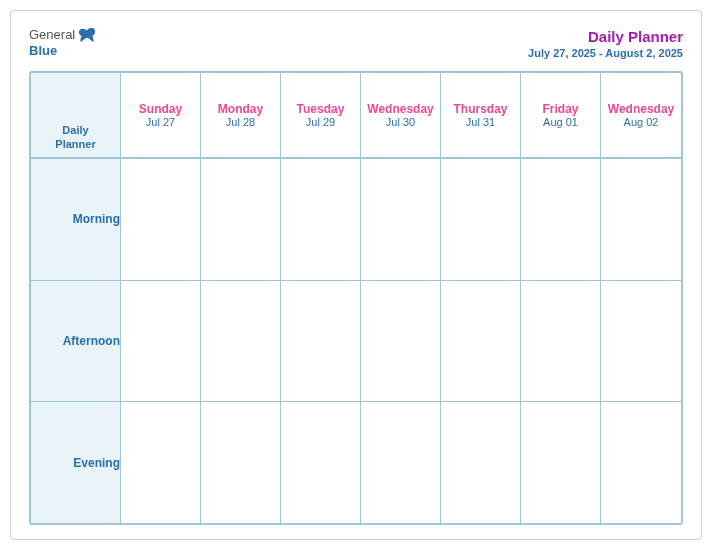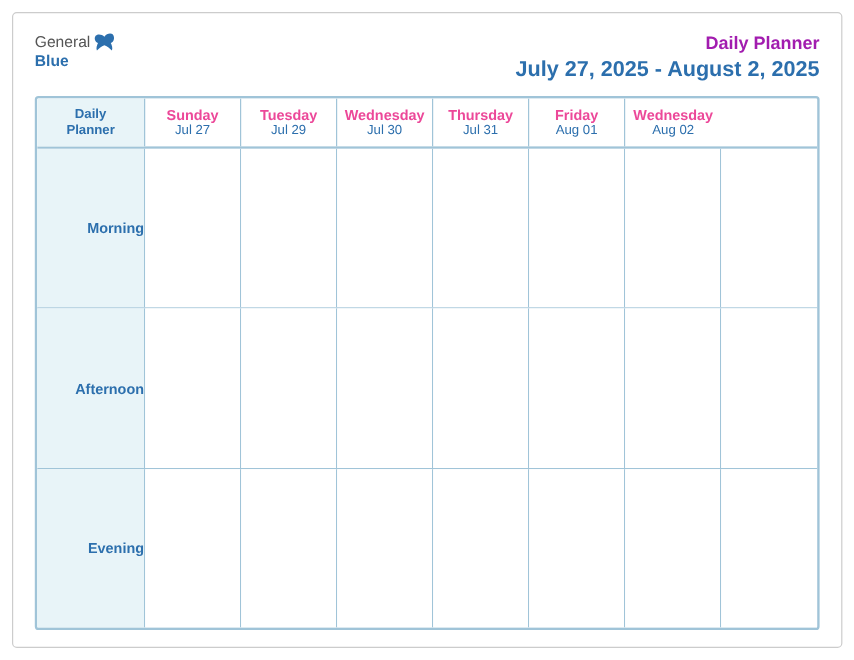--- a/index.html
+++ b/index.html
@@ -58,21 +58,21 @@
     .title-block {
       text-align: right;
     }
     .title-main {
       font-size: 15px;
       color: #a21caf;
       font-weight: bold;
       line-height: 1.3;
     }
     .title-date {
-      font-size: 18px;
+      font-size: 11px;
       color: #2c6fad;
       font-weight: bold;
     }
     .calendar {
       flex: 1;
       border: 2px solid #a0c4d8;
       border-radius: 3px;
       display: flex;
       flex-direction: column;
       overflow: hidden;
@@ -106,20 +106,21 @@
     .day-date {
       font-size: 11px;
       color: #2c6fad;
     }
     .daily-planner-header {
       font-size: 11px;
       font-weight: bold;
       color: #2c6fad;
       text-align: center;
       line-height: 1.3;
+      margin-top: 44px;
     }
     .cal-body {
       flex: 1;
       display: flex;
       flex-direction: column;
     }
     .cal-row {
       flex: 1;
       display: grid;
       grid-template-columns: 90px repeat(7, 1fr);
@@ -174,20 +175,24 @@
   <div class="calendar">
     <div class="cal-header-row">
       <div class="cal-header-cell first-col">
         <span class="daily-planner-header">Daily<br>Planner</span>
       </div>
       <div class="cal-header-cell">
         <span class="day-name">Sunday</span>
         <span class="day-date">Jul 27</span>
       </div>
       <div class="cal-header-cell">
+        <span class="day-name">Monday</span>
+        <span class="day-date">Jul 28</span>
+      </div>
+      <div class="cal-header-cell">
         <span class="day-name">Tuesday</span>
         <span class="day-date">Jul 29</span>
       </div>
       <div class="cal-header-cell">
         <span class="day-name">Wednesday</span>
         <span class="day-date">Jul 30</span>
       </div>
       <div class="cal-header-cell">
         <span class="day-name">Thursday</span>
         <span class="day-date">Jul 31</span>

